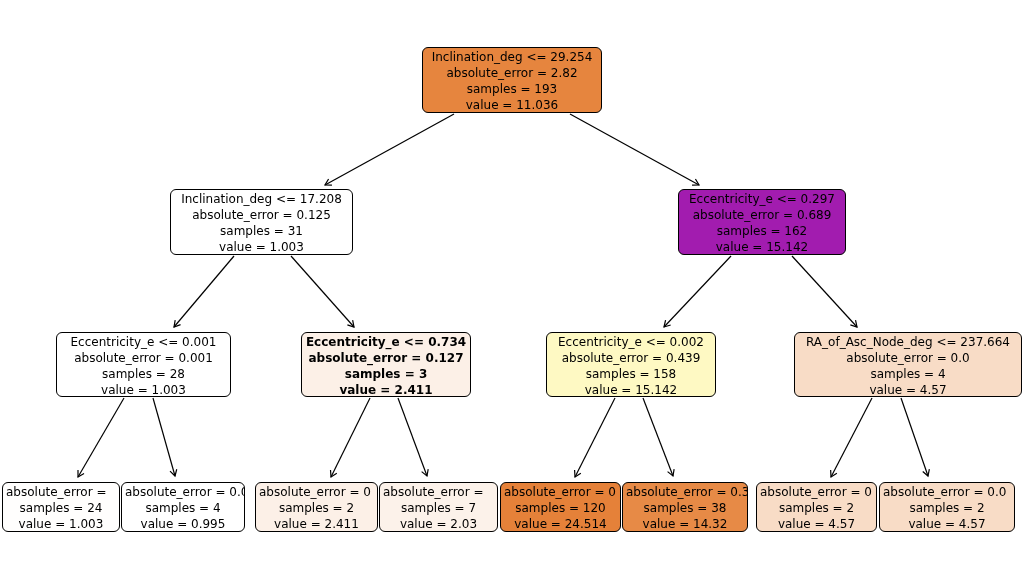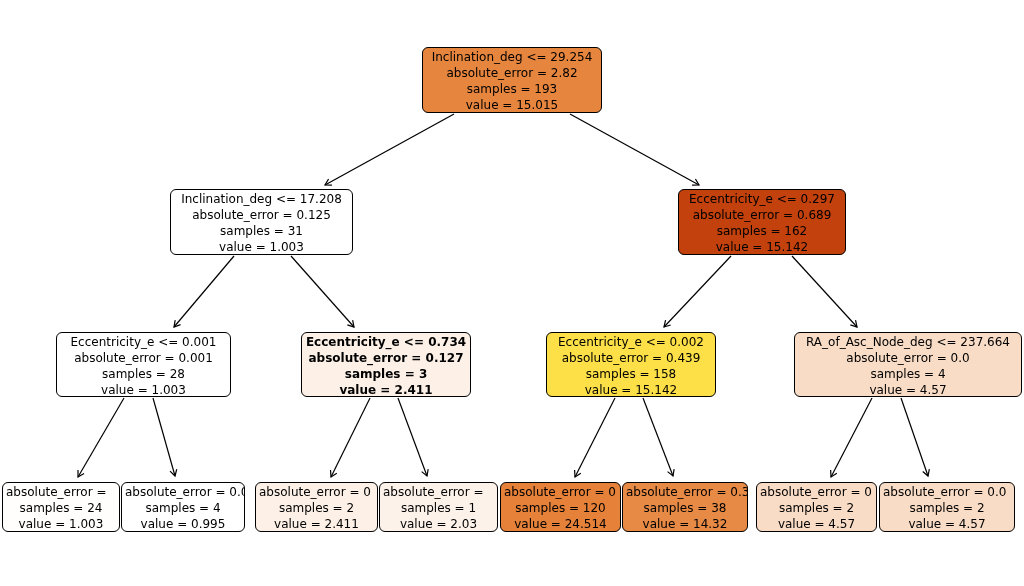--- a/index.html
+++ b/index.html
@@ -44,52 +44,52 @@
       <line x1="643" y1="398" x2="673" y2="476" marker-end="url(#arrow)"></line>
       <line x1="872" y1="398" x2="831" y2="477" marker-end="url(#arrow)"></line>
       <line x1="901" y1="398" x2="928" y2="476" marker-end="url(#arrow)"></line>
     </g>
   </svg>
 
   <div class="node" style="left: 422px; top: 47px; width: 180px; height: 66px; background: rgb(230, 133, 62);">
     <div class="line">Inclination_deg &lt;= 29.254</div>
     <div class="line">absolute_error = 2.82</div>
     <div class="line">samples = 193</div>
-    <div class="line">value = 15.015</div>
+    <div class="line">value = 11.036</div>
   </div>
 
   <div class="node" style="left: 170px; top: 189px; width: 183px; height: 66px; background: rgb(255, 255, 255); text-align: center;">
     <div class="line">Inclination_deg &lt;= 17.208</div>
     <div class="line">absolute_error = 0.125</div>
     <div class="line">samples = 31</div>
     <div class="line">value = 1.003</div>
   </div>
 
-  <div class="node" style="left: 678px; top: 189px; width: 168px; height: 66px; background: #c2410c;">
+  <div class="node" style="left: 678px; top: 189px; width: 168px; height: 66px; background: #a21caf;">
     <div class="line">Eccentricity_e &lt;= 0.297</div>
     <div class="line">absolute_error = 0.689</div>
     <div class="line">samples = 162</div>
     <div class="line">value = 15.142</div>
   </div>
 
   <div class="node" style="left: 56px; top: 332px; width: 175px; height: 65px; background: rgb(255, 255, 255);">
     <div class="line">Eccentricity_e &lt;= 0.001</div>
     <div class="line">absolute_error = 0.001</div>
     <div class="line">samples = 28</div>
     <div class="line">value = 1.003</div>
   </div>
 
   <div class="node" style="left: 301px; top: 332px; width: 170px; height: 65px; background: rgb(252, 240, 231); font-weight: bold;">
     <div class="line">Eccentricity_e &lt;= 0.734</div>
     <div class="line">absolute_error = 0.127</div>
     <div class="line">samples = 3</div>
     <div class="line">value = 2.411</div>
   </div>
 
-  <div class="node" style="left: 546px; top: 332px; width: 170px; height: 65px; background: #fde047;">
+  <div class="node" style="left: 546px; top: 332px; width: 170px; height: 65px; background: #fef9c3;">
     <div class="line">Eccentricity_e &lt;= 0.002</div>
     <div class="line">absolute_error = 0.439</div>
     <div class="line">samples = 158</div>
     <div class="line">value = 15.142</div>
   </div>
 
   <div class="node" style="left: 775px; top: 332px; width: 228px; height: 65px; background: rgb(248, 220, 198); margin-left: 19px;">
     <div class="line">RA_of_Asc_Node_deg &lt;= 237.664</div>
     <div class="line">absolute_error = 0.0</div>
     <div class="line">samples = 4</div>
@@ -109,21 +109,21 @@
   </div>
 
   <div class="node leaf" style="left: 255px; top: 482px; width: 123px; height: 50px; background: rgb(252, 240, 231);">
     <div class="line line-first">absolute_error = 0</div>
     <div class="line">samples = 2</div>
     <div class="line">value = 2.411</div>
   </div>
 
   <div class="node leaf" style="left: 379px; top: 482px; width: 119px; height: 50px; background: rgb(252, 242, 234);">
     <div class="line line-first">absolute_error =</div>
-    <div class="line">samples = 1</div>
+    <div class="line">samples = 7</div>
     <div class="line">value = 2.03</div>
   </div>
 
   <div class="node leaf" style="left: 500px; top: 482px; width: 121px; height: 50px; background: rgb(229, 129, 57);">
     <div class="line line-first">absolute_error = 0</div>
     <div class="line">samples = 120</div>
     <div class="line">value = 24.514</div>
   </div>
 
   <div class="node leaf" style="left: 622px; top: 482px; width: 126px; height: 50px; background: rgb(231, 138, 70);">

